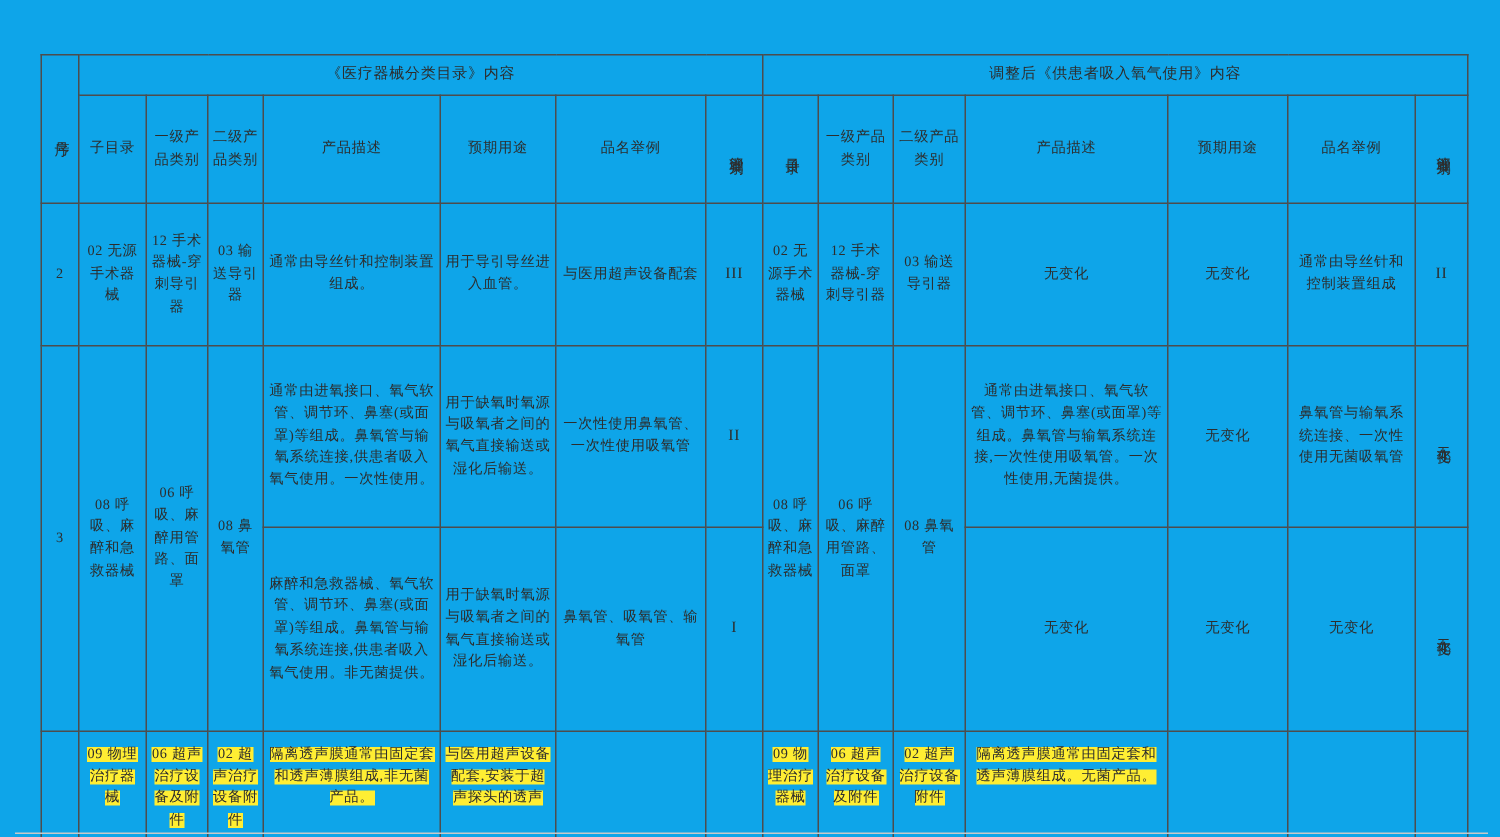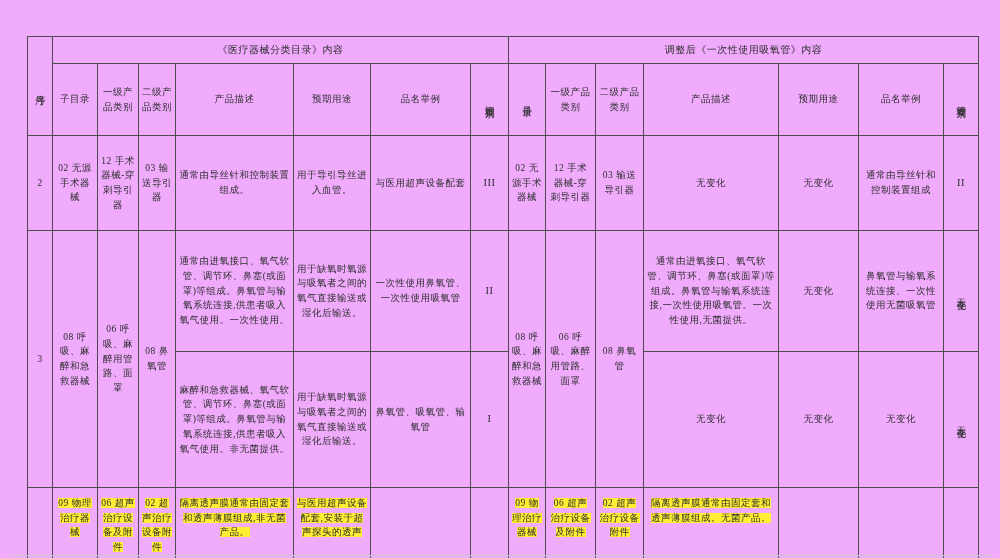--- a/index.html
+++ b/index.html
@@ -1,16 +1,16 @@
 <!DOCTYPE html>
 <html style="--hl: #ffee33;"><head>
 <meta charset="utf-8">
 <style>
   html,body{margin:0;padding:0;width:1000px;height:558px;overflow:hidden;background:#ffffff;}
-  .page{position:relative;width:1000px;height:558px;background:#f0abfc;}
+  .page{position:relative;width:1000px;height:558px;background:#0ea5e9;}
   table{border-collapse:collapse;table-layout:fixed;width:951px;position:absolute;left:27px;top:36px;
         font-family:"Liberation Serif","DejaVu Serif",serif;font-size:9.5px;color:#2d2d2d;}
   td{border:1px solid #4d4d4d;text-align:center;vertical-align:middle;padding:2px 3px;
      line-height:1.55;letter-spacing:0.5px;overflow:hidden;word-break:break-all;}
   tr.h1 td{height:22px;font-size:10px;}
   tr.h2 td{height:67px;}
   tr.r2 td{height:90px;}
   tr.r3a td{height:116px;}
   tr.r3b td{height:131px;}
   tr.r4 td{height:150px;vertical-align:top;padding-top:8px;}
@@ -40,21 +40,21 @@
         <col style="width:135px">
     <col style="width:80px">
         <col style="width:85px">
         <col style="width:35px">
   </colgroup>
 
   <tbody>
         <tr class="h1">
     <td rowspan="2"><span class="vtext">序号</span></td>
     <td colspan="7">《医疗器械分类目录》内容</td>
-    <td colspan="7">调整后《一次性使用吸氧管》内容</td>
+    <td colspan="7">调整后《供患者吸入氧气使用》内容</td>
   </tr>
 
   <tr class="h2">
     <td>子目录</td>
     <td>一级产品类别</td>
     <td>二级产品类别</td>
     <td>产品描述</td>
     <td>预期用途</td>
     <td>品名举例</td>
     <td><span class="vtext">管理类别</span></td>

